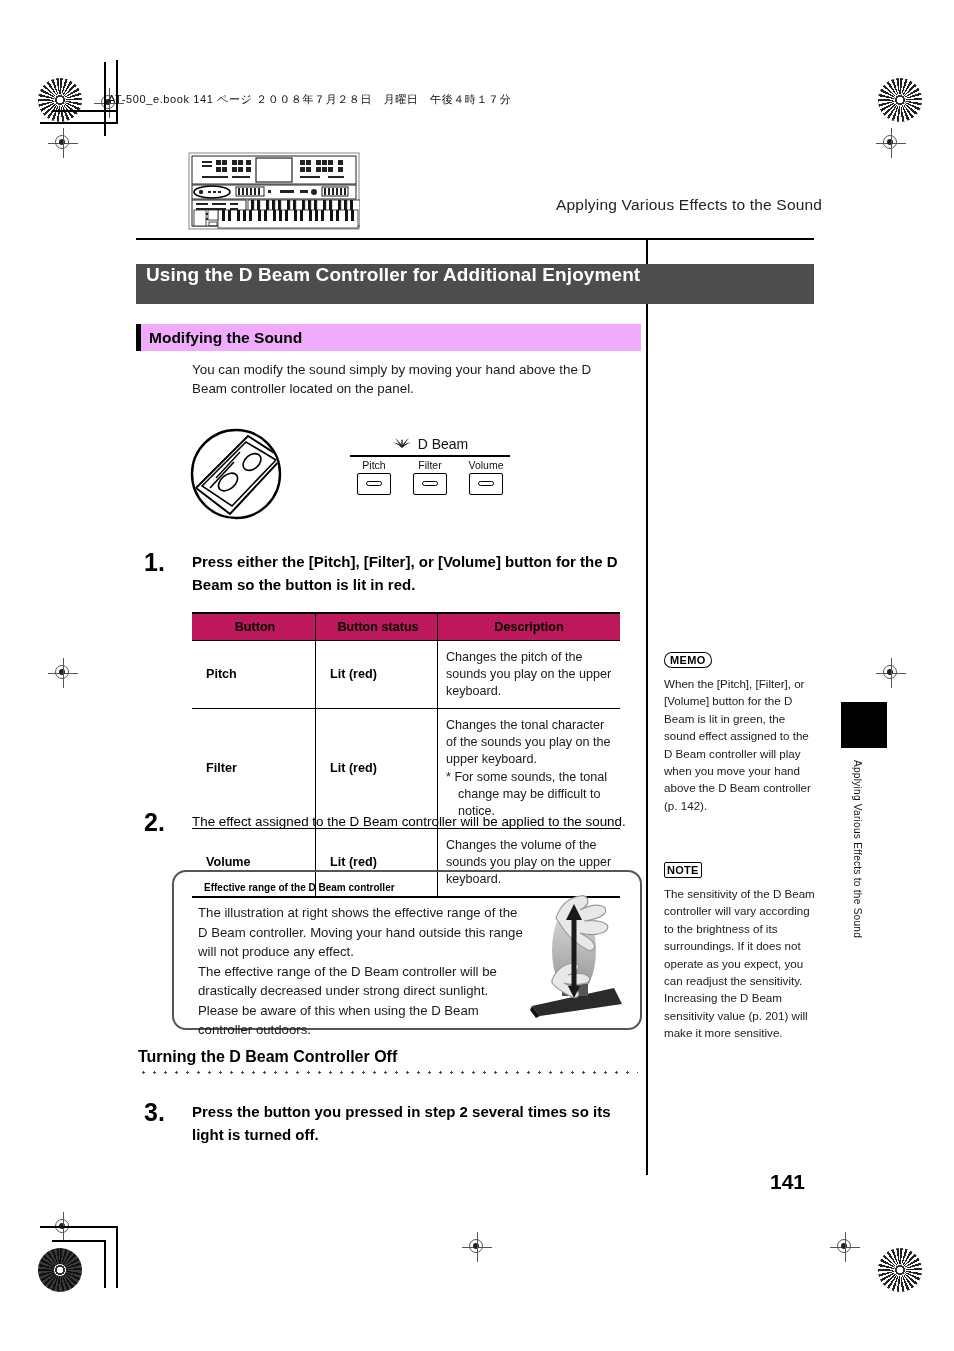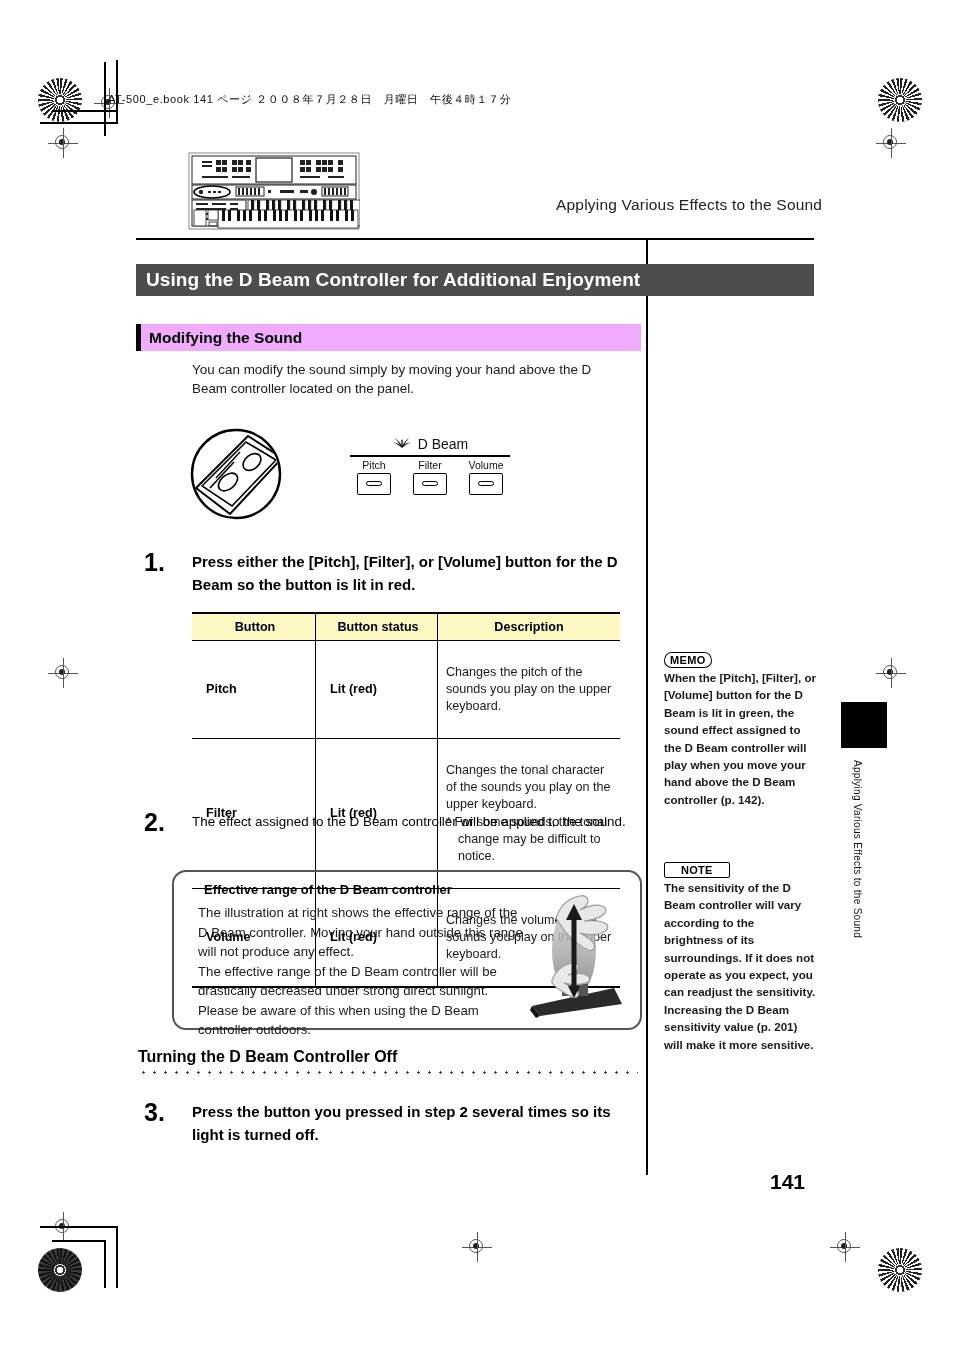--- a/index.html
+++ b/index.html
@@ -109,24 +109,24 @@
     position: absolute;
     left: 646px; top: 240px;
     width: 2px; height: 935px;
     background: #000;
   }
 
   
   .title-bar {
     position: absolute;
     left: 136px; top: 264px;
-    width: 678px; height: 32px;
+    width: 678px; height: 40px;
     background: #4d4d4d;
     display: flex;
-    align-items: center;
+    align-items: flex-start;
   }
   .title-bar-text {
     color: #ffffff;
     font-size: 19px;
     font-weight: bold;
     padding-left: 10px;
     letter-spacing: 0.1px;
   }
 
   
@@ -249,35 +249,35 @@
 
   
   .spec-table {
     position: absolute;
     left: 192px; top: 612px;
     width: 428px;
     border-collapse: collapse;
     font-size: 12.6px;
   }
   .spec-table thead th {
-    background: #fef9c3;
+    background: #be185d;
     font-weight: bold;
     font-size: 12.6px;
     padding: 6px 11px;
     text-align: center;
     border-left: 1px solid #000;
     border-right: 1px solid #000;
   }
   .spec-table thead tr { border-top: 2px solid #000; }
   .spec-table thead th:first-child { border-left: none; }
   .spec-table thead th:last-child { border-right: none; }
   .spec-table tbody td {
     border-top: 1px solid #000;
     border-left: 1px solid #000;
-    padding: 23px 8px;
+    padding: 8px 8px;
     vertical-align: middle;
     line-height: 17px;
   }
   .spec-table tbody td:first-child { border-left: none; }
   .spec-table tbody tr:last-child td { border-bottom: 2px solid #000; }
   .col-btn { width: 98px; font-weight: bold; padding-left: 14px !important; }
   .col-status { width: 96px; font-weight: bold; text-align: left; padding-left: 14px !important; }
   .col-desc { color: #1a1a1a; }
   .desc-note {
     display: block;
@@ -291,21 +291,21 @@
     position: absolute;
     left: 172px; top: 870px;
     width: 470px; height: 160px;
     border: 2.2px solid #555;
     border-radius: 14px;
     box-sizing: border-box;
   }
   .range-title {
     position: absolute;
     left: 24px; top: 10px;
-    font-size: 13px;
+    font-size: 10px;
     font-weight: bold;
     padding-left: 6px;
   }
   .range-text {
     position: absolute;
     left: 24px; top: 31px;
     width: 330px;
     font-size: 13.2px;
     line-height: 19.5px;
     color: #1a1a1a;
@@ -342,39 +342,38 @@
   }
   .note-block {
     position: absolute;
     left: 664px; top: 860px;
     width: 152px;
   }
   .side-text {
     font-size: 11.6px;
     line-height: 17.4px;
     color: #1a1a1a;
-    margin-top: 1px;
-    font-weight: bold;
+    margin-top: 7px;
   }
   .memo-badge {
     display: inline-block;
     font-size: 11px;
     font-weight: bold;
     letter-spacing: 0.4px;
     padding: 1px 5px 1px 5px;
     border: 1.4px solid #000;
     border-radius: 8px 8px 9px 9px / 10px 10px 8px 8px;
     position: relative;
   }
   .note-badge {
     display: inline-block;
     font-size: 11px;
     font-weight: bold;
     letter-spacing: 0.3px;
-    padding: 1px 16px;
+    padding: 1px 2px;
     border: 1.5px solid #000;
     border-radius: 2px;
   }
 
   
   .edge-tab {
     position: absolute;
     left: 841px; top: 702px;
     width: 46px; height: 46px;
     background: #000;

